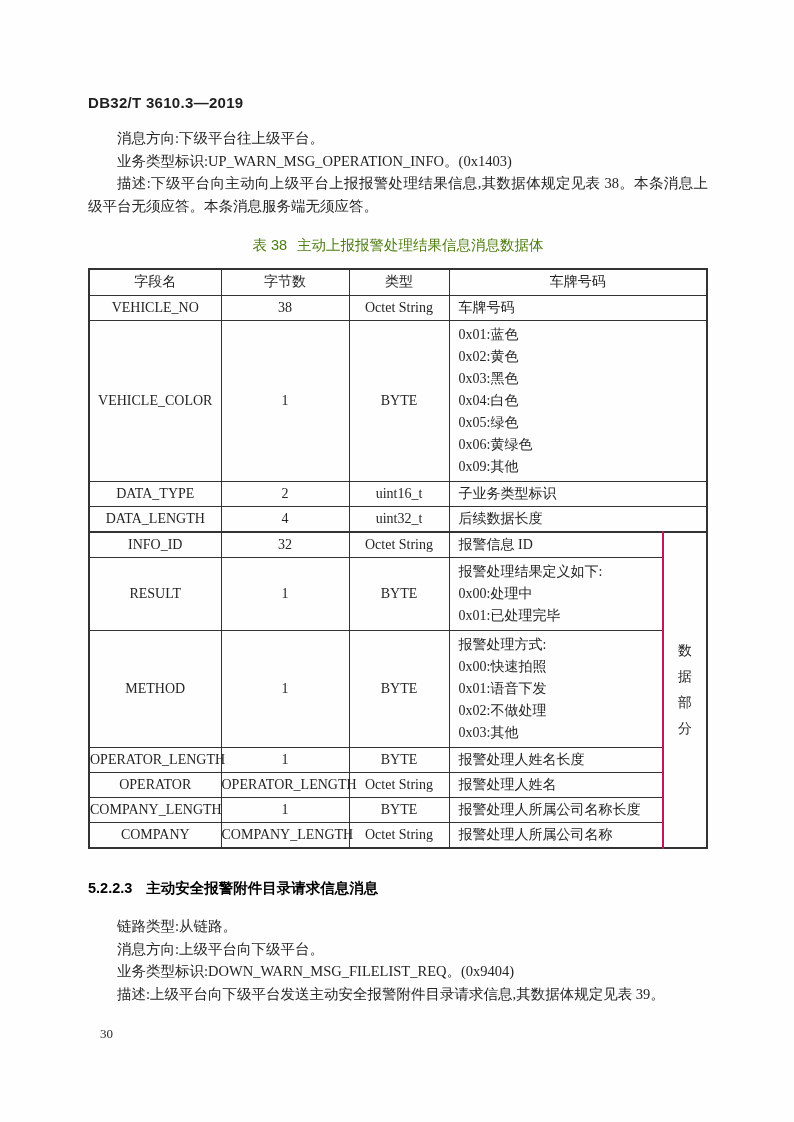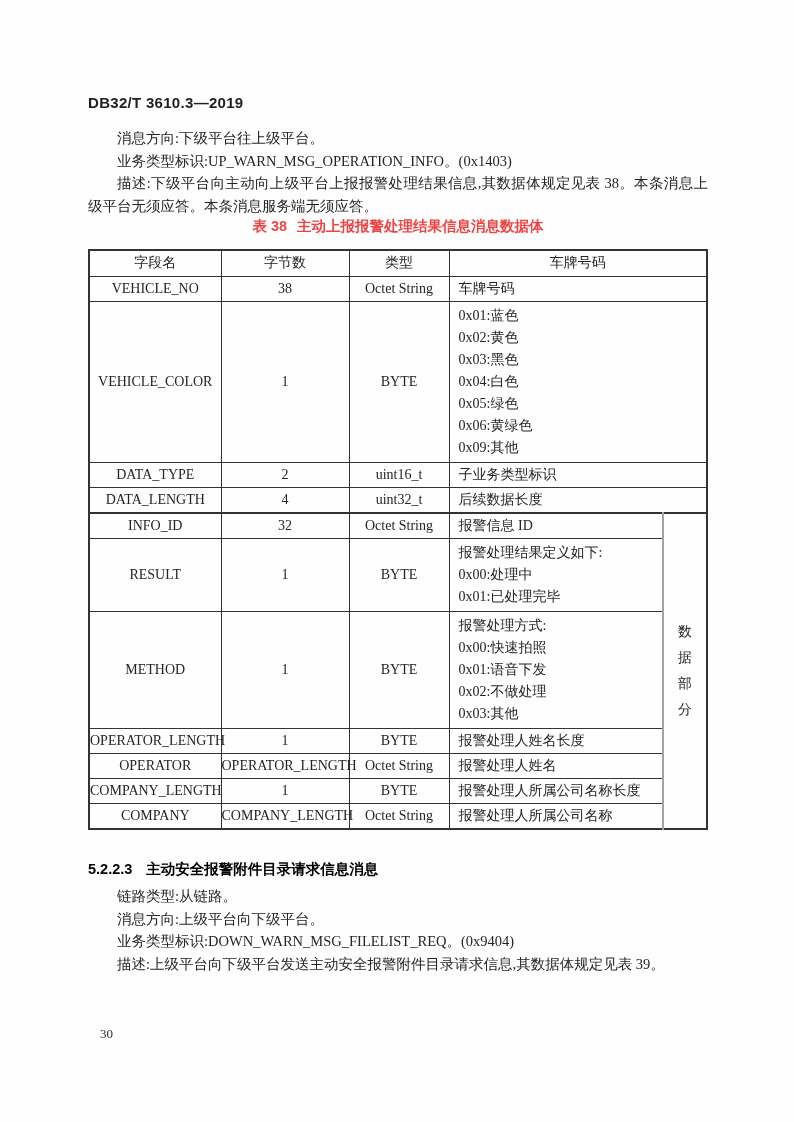--- a/index.html
+++ b/index.html
@@ -31,25 +31,26 @@
   }
 
   .para {
     font-size: 14.5px;
     line-height: 22.5px;
     text-align: justify;
   }
   .para.indent { text-indent: 2em; }
 
   .table-title {
+    margin-top: 19px;
     text-align: center;
     font-family: "Liberation Sans", "DejaVu Sans", sans-serif;
-    font-weight: 700;
+    font-weight: 400;
     font-size: 14.5px;
-    color: #ef4444;
+    color: #4d7c0f;
   }
   .table-title .tno { margin-right: 10px; }
 
   table.data-table {
     margin-top: 13px;
     width: 618px;
     border-collapse: collapse;
     table-layout: fixed;
     border: 2px solid #333;
   }
@@ -66,38 +67,38 @@
   }
   .c-field, .c-bytes, .c-type { text-align: center; }
   .c-desc { text-align: left; padding: 3px 9px; }
   .c-desc .line { line-height: 22px; }
   tr.h25 { height: 25px; }
   tr.h24 { height: 24px; }
   tr.h26 { height: 26px; }
 
   
   tr.group-start td { border-top: 2px solid #333; }
-  td.group-desc { border-right: 2px solid #a3a3a3; }
+  td.group-desc { border-right: 2px solid #be185d; }
   td.data-part {
     text-align: center;
     line-height: 26px;
     font-size: 13.8px;
     padding: 0 8px;
   }
 
   .section-heading {
     margin-top: 30px;
     font-family: "Liberation Sans", "DejaVu Sans", sans-serif;
     font-weight: 700;
     font-size: 14.5px;
     color: #000000;
   }
   .section-heading .sec-no { margin-right: 14px; }
 
-  .section-paras { margin-top: 6px; }
+  .section-paras { margin-top: 17px; }
 
   .page-number {
     position: absolute;
     left: 100px;
     top: 1026px;
     font-size: 13px;
     color: #2a2a2a;
   }
 </style>
 </head>

